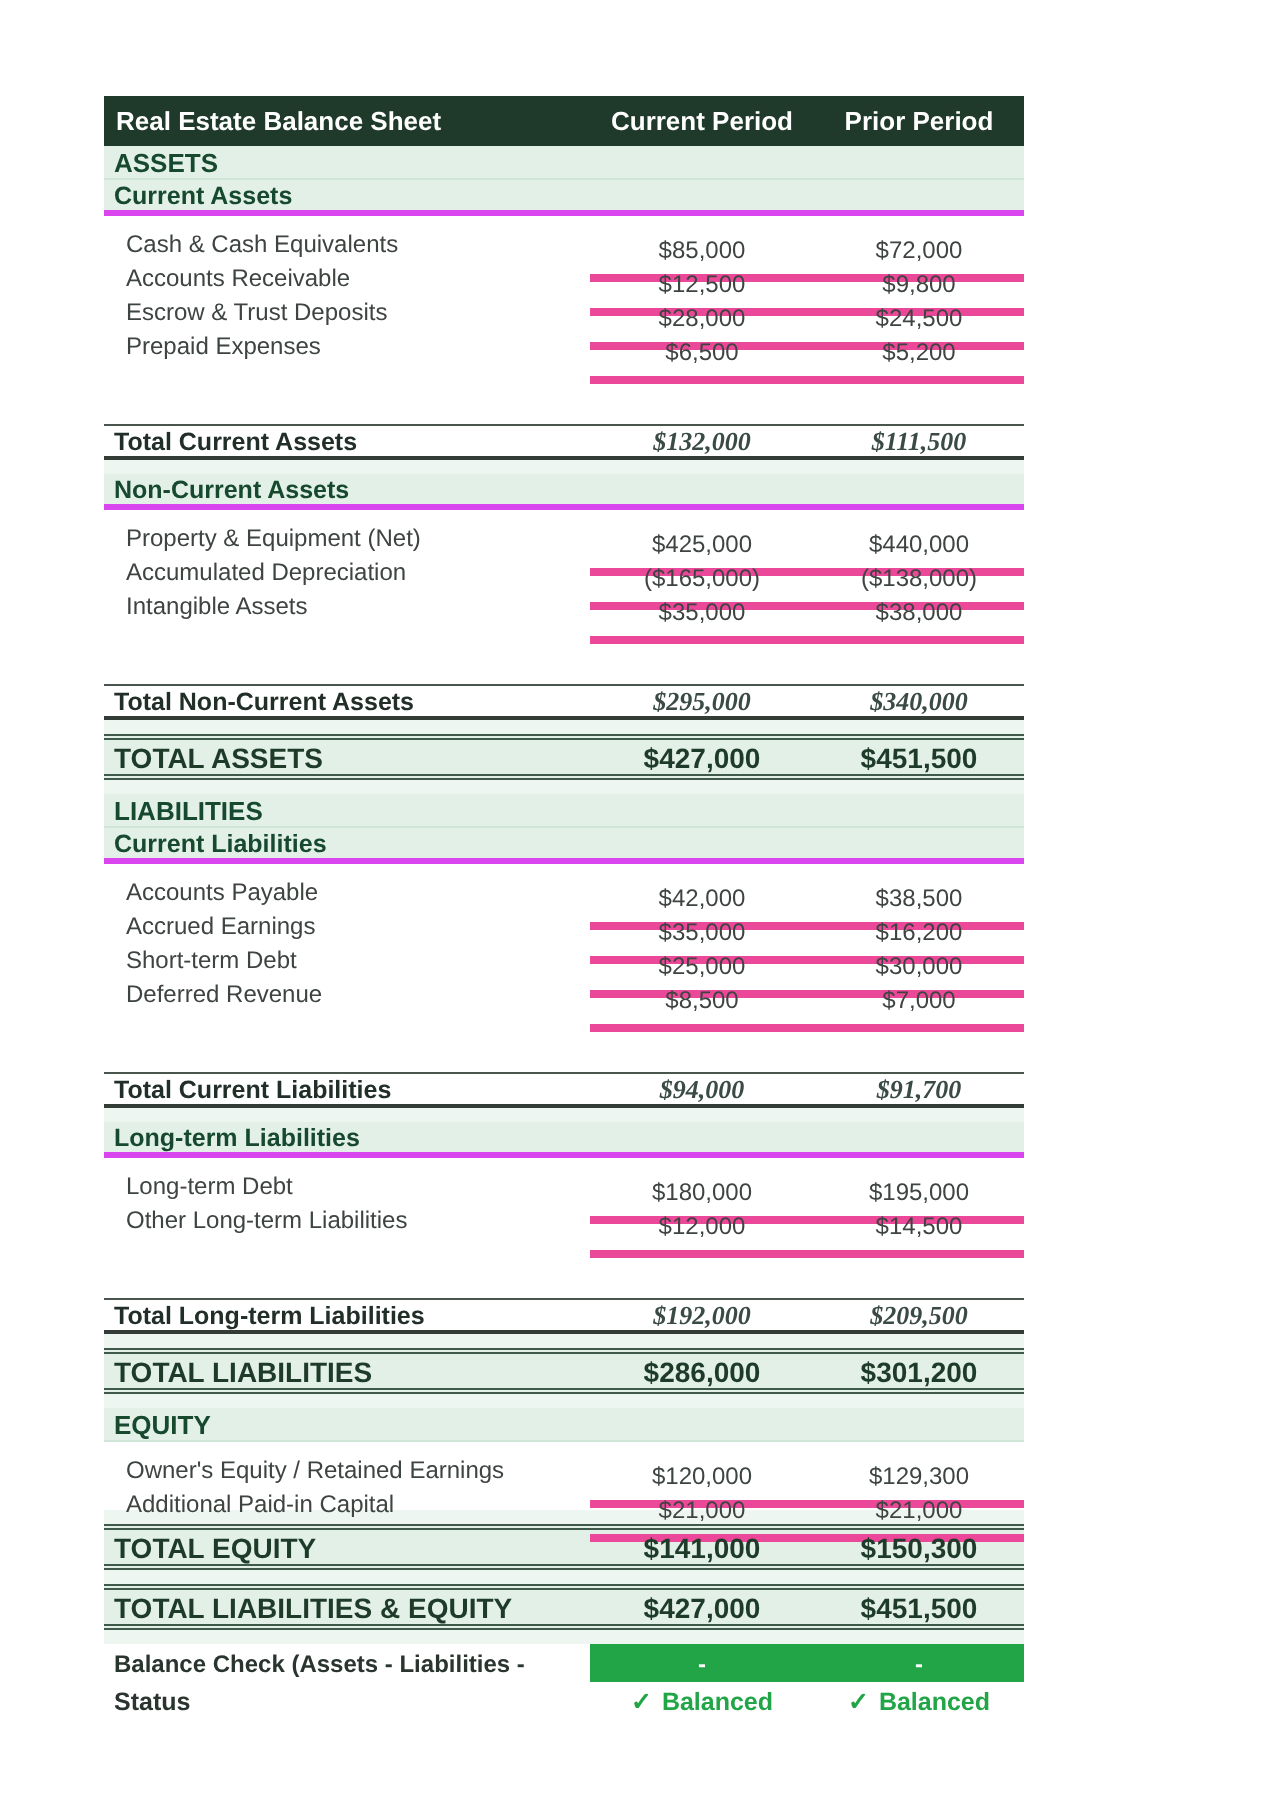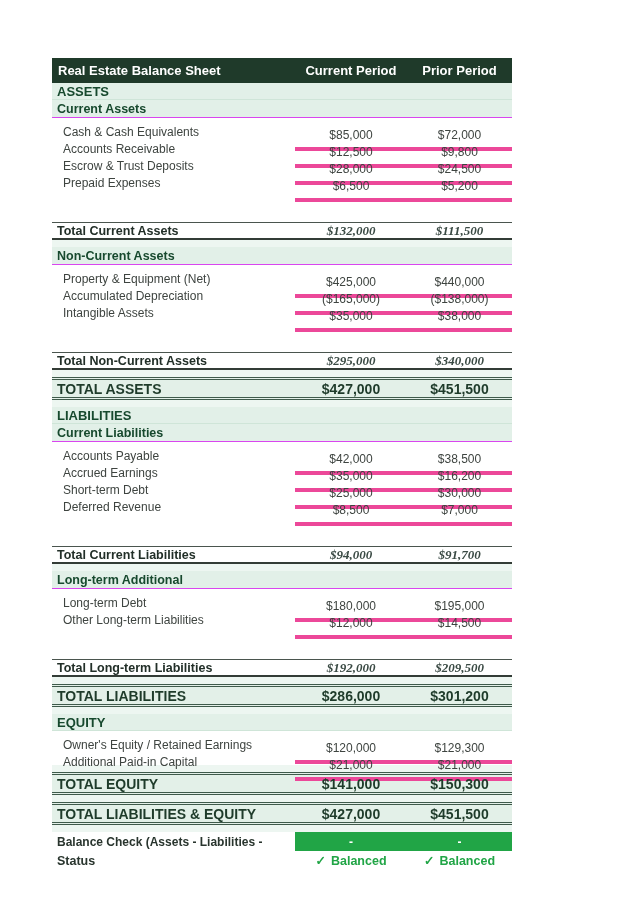--- a/index.html
+++ b/index.html
@@ -14,38 +14,38 @@
     --section-bg:#E2F0E8;
     --section-text:#17492E;
     --spacer-bg:#EDF6F1;
     --grand-bg:#E3F0E8;
     --grand-text:#1E3B2A;
     --data-text:#3E4440;
     --total-value-text:#3A4A44;
     --balance-green:#21A546;
   }
   .sheet {
-    position:absolute; left:52px; top:58px; width:460px;
+    position:absolute; left:52px; top:48px; width:460px;
   }
   .row {
     display:grid; grid-template-columns:243px 112px 105px;
     align-items:center; box-sizing:border-box; width:460px;
   }
   .cell { box-sizing:border-box; height:100%; display:flex; align-items:center; }
   .cell.lab { justify-content:flex-start; padding-left:5px; white-space:nowrap; overflow:hidden; }
   .cell.val { justify-content:center; }
 
   .row.header { background:var(--header-bg); color:var(--header-text); height:25px;
     font-weight:bold; font-size:13px; }
   .row.header .lab { padding-left:6px; }
 
   .row.section { background:var(--section-bg); color:var(--section-text); height:17px;
     font-weight:bold; font-size:13px; border-bottom:1px solid #cfe5d8;text-align:center; }
   .row.subsection { background:var(--section-bg); color:var(--section-text); height:18px;
-    font-weight:bold; font-size:12.5px; border-bottom:1px solid #d946ef; }
+    font-weight:bold; font-size:12.5px; border-bottom:3px solid #d946ef; }
 
   .row.data { background:#ffffff; color:var(--data-text); height:17px; font-size:12px; }
   .row.data .lab { padding-left:11px; }
   .row.data .val { border-bottom:4px solid #ec4899;margin-top:10px; }
 
   .row.total { background:#ffffff; color:#222F28; height:18px; font-size:12.5px; font-weight:bold;
     border-top:1px solid #4a554e; border-bottom:2px solid #333c36;margin-top:36px; }
   .row.total .val { font-family:"Liberation Serif", serif; font-style:italic;
     font-weight:bold; font-size:13px; color:var(--total-value-text); }
 
@@ -170,21 +170,21 @@
       <div class="cell val">$8,500</div>
       <div class="cell val">$7,000</div>
     </div>
     <div class="row total">
       <div class="cell lab">Total Current Liabilities</div>
       <div class="cell val">$94,000</div>
       <div class="cell val">$91,700</div>
     </div>
     <div class="row spacer"></div>
     <div class="row subsection">
-      <div class="cell lab">Long-term Additional</div>
+      <div class="cell lab">Long-term Liabilities</div>
       <div class="cell val"></div>
       <div class="cell val"></div>
     </div>
     <div class="row data">
       <div class="cell lab">Long-term Debt</div>
       <div class="cell val">$180,000</div>
       <div class="cell val">$195,000</div>
     </div>
     <div class="row data">
       <div class="cell lab">Other Long-term Liabilities</div>

